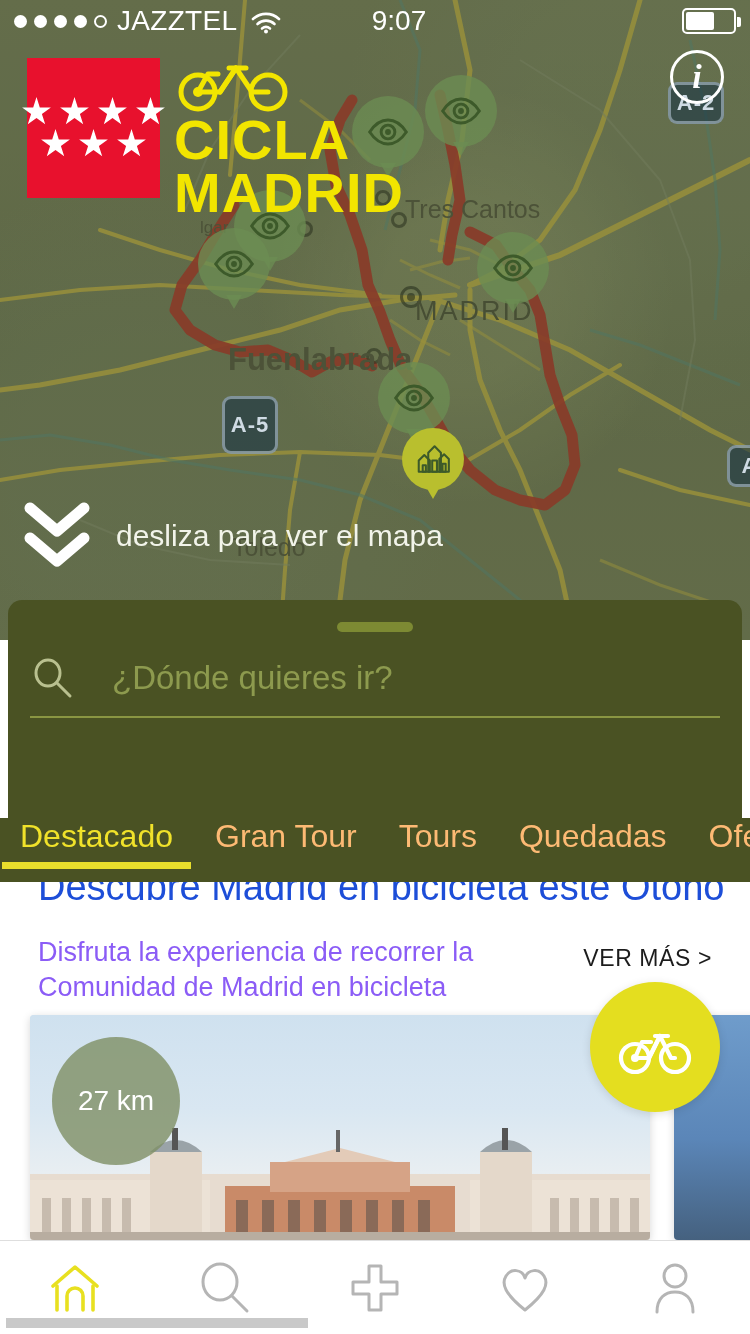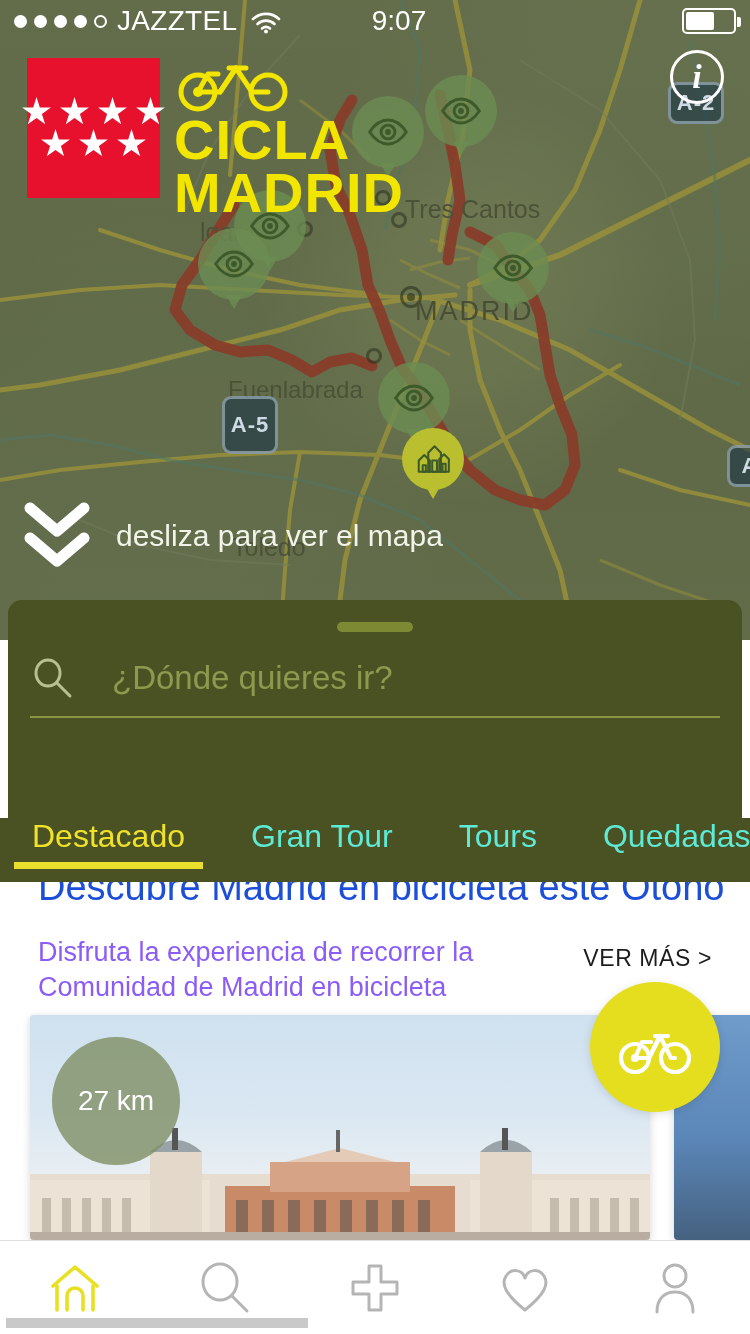--- a/index.html
+++ b/index.html
@@ -85,22 +85,22 @@
   
   .sheet { position:absolute; left:8px; top:600px; width:734px; height:222px;
            background:#4a5223; border-radius:14px 14px 0 0; z-index:25; overflow:hidden; }
   .grab { width:76px; height:10px; border-radius:5px; background:#7d8a33; margin:22px auto 0; }
   .search-row { display:flex; align-items:center; gap:22px; margin:24px 22px 0; padding-bottom:16px;
                 border-bottom:2px solid #8a9642; }
   .search-icon { width:44px; height:44px; flex:none; }
   .search-ph { color:#8d9a4e; font-size:33px;margin-left:16px; }
 
   .tabs { position:absolute; left:0; top:818px; width:750px; height:64px; background:#4a5223;
-          display:flex; align-items:flex-start; z-index:26;gap:12px; }
-  .tab { color:#5eead4; font-size:32px; white-space:nowrap; padding:0 0 14px; position:relative; }
+          display:flex; align-items:flex-start; z-index:26; }
+  .tab { color:#fdba74; font-size:32px; white-space:nowrap; padding:0 0 14px; position:relative; }
   .tab.active { color:#f0e22a; }
   .tab .ul { position:absolute; left:-18px; right:-18px; bottom:0; height:7px; background:#e9df2c; }
 
   
   .content { position:absolute; left:0; top:822px; width:750px; height:420px; background:#fff; z-index:20; }
   .sec-title { margin:44px 0 0 38px; font-size:38px; color:#1d4ed8; font-weight:400; }
   .sec-row { display:flex; align-items:flex-start; margin:26px 38px 0 38px; }
   .sec-sub { color:#8b5cf6; font-size:27px; line-height:1.28; flex:1; }
   .see-more { color:#1c1c1c; font-size:23px; letter-spacing:.6px; margin-top:10px; white-space:nowrap; }
 
@@ -185,23 +185,23 @@
     <div class="map-tint"></div>
 
     <div class="citydot" style="left:400px; top:286px; width:22px; height:22px;"></div>
     <div class="ring" style="left:375px; top:190px; width:16px; height:16px;"></div>
     <div class="ring" style="left:391px; top:212px; width:16px; height:16px;"></div>
     <div class="ring" style="left:297px; top:221px; width:16px; height:16px;"></div>
     <div class="ring" style="left:366px; top:348px; width:16px; height:16px;"></div>
 
     <div class="maplabel" style="left:405px; top:195px; font-size:25px;">Tres Cantos</div>
     <div class="maplabel big" style="left:415px; top:296px;">MADRID</div>
-    <div class="maplabel" style="left:228px; top:376px; font-size:24px;">Fuenlabrada</div>
+    <div class="maplabel" style="left:228px; top:342px; font-size:31px;font-weight:bold;">Fuenlabrada</div>
     <div class="maplabel" style="left:232px; top:533px; font-size:25px;">Toledo</div>
-    <div class="maplabel" style="left:200px; top:218px; font-size:25px;">lgar</div>
+    <div class="maplabel" style="left:200px; top:218px; font-size:17px;">lgar</div>
 
     <div class="shield" style="left:668px; top:82px; width:56px; height:42px;">A-2</div>
     <div class="shield" style="left:222px; top:396px; width:56px; height:58px;">A-5</div>
     <div class="shield" style="left:727px; top:445px; width:46px; height:42px;">A</div>
 
     <div class="poi" style="left:352px; top:96px;">
       <svg viewBox="0 0 48 48">
         <path d="M4 24c6-9 13-13 20-13s14 4 20 13c-6 9-13 13-20 13S10 33 4 24z" fill="none" stroke="#3d5a2a" stroke-width="3.2"></path>
         <circle cx="24" cy="24" r="7.5" fill="none" stroke="#3d5a2a" stroke-width="3.2"></circle>
         <circle cx="24" cy="24" r="3.2" fill="#3d5a2a"></circle>

